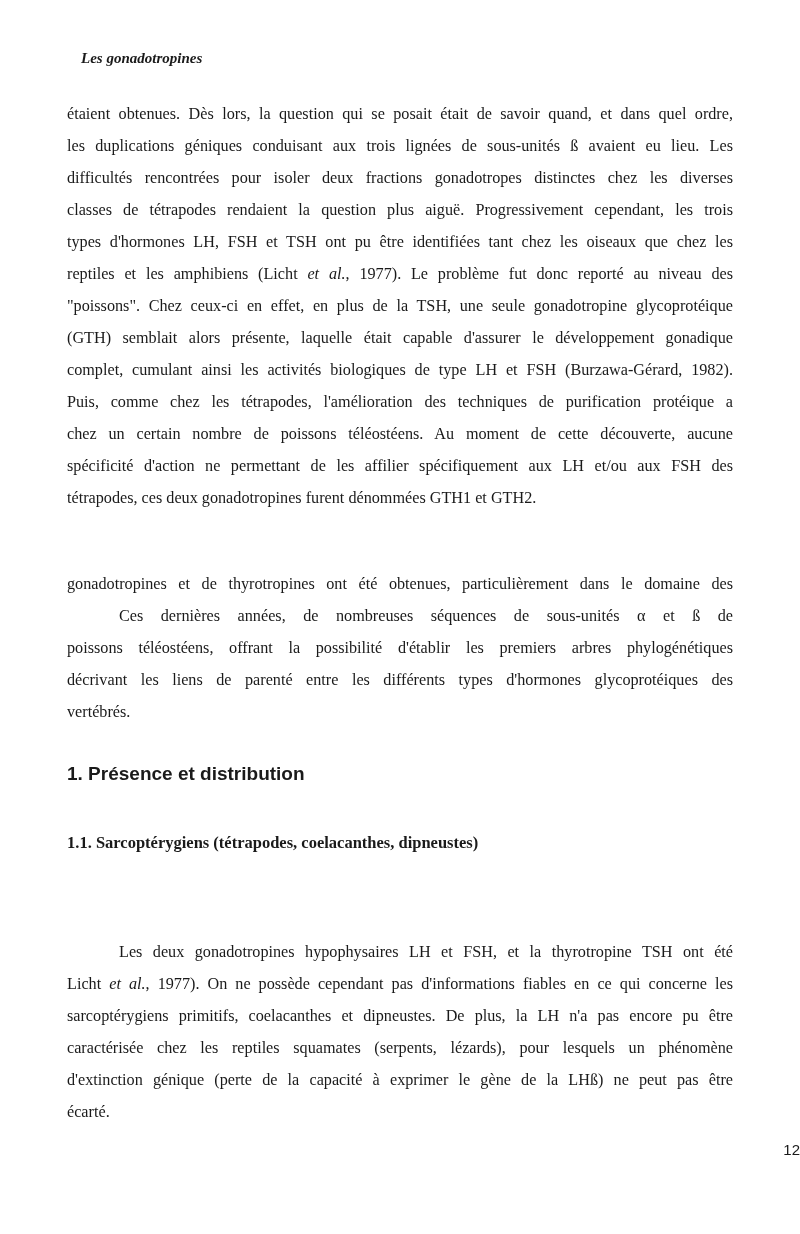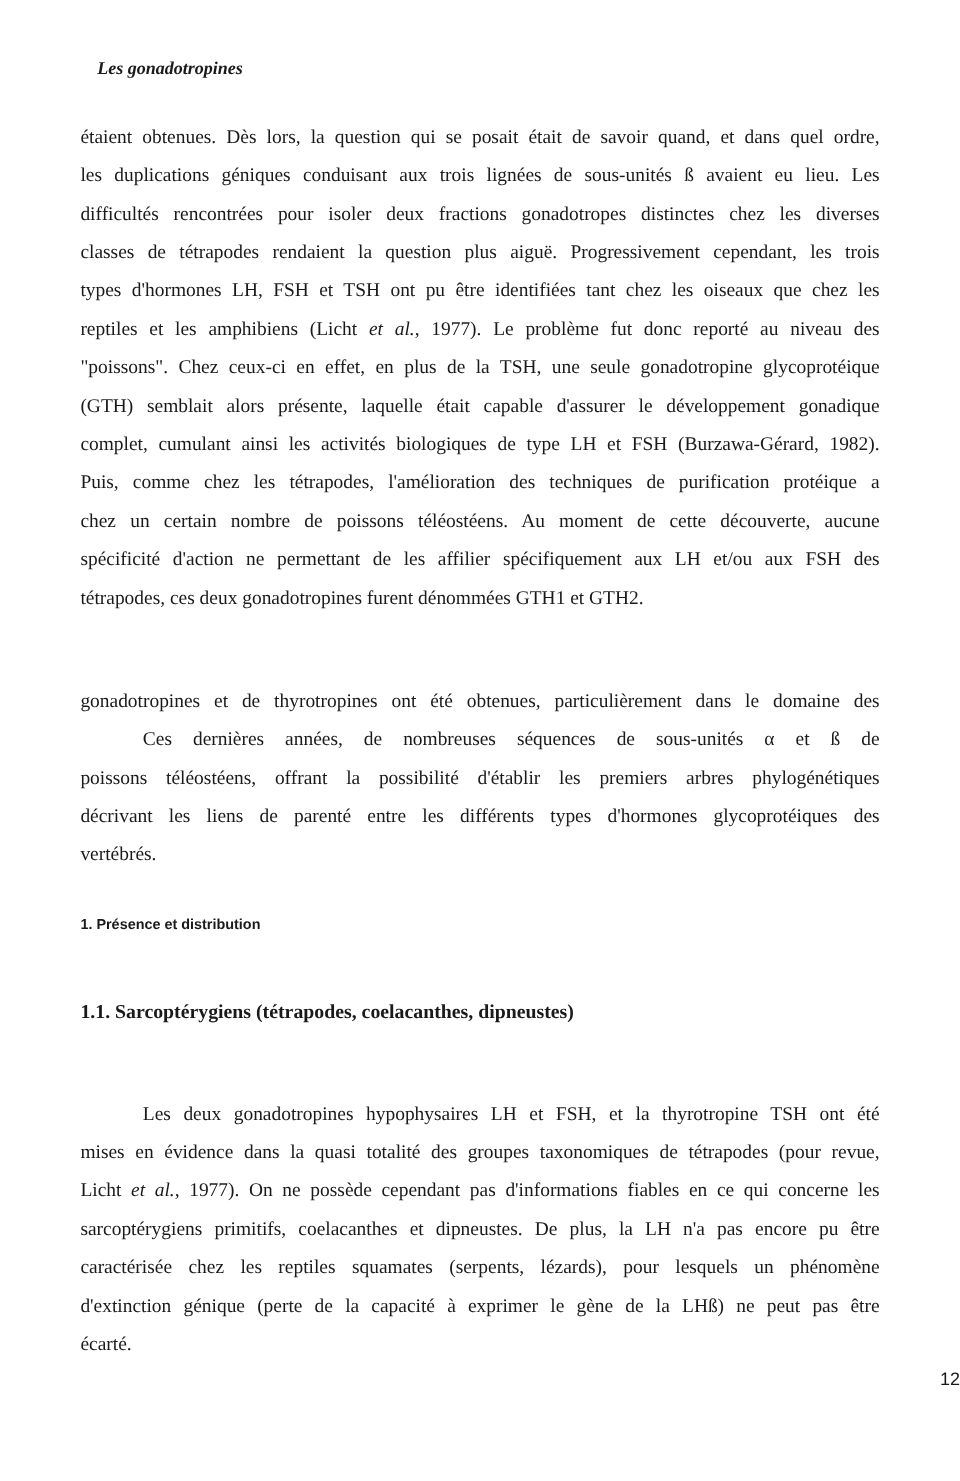--- a/index.html
+++ b/index.html
@@ -49,21 +49,21 @@
     }
     .line.indented {
       padding-left: 52px;
     }
     .h1 {
       position: absolute;
       left: 67px;
       top: 763px;
       font-family: "Liberation Sans", sans-serif;
       font-weight: bold;
-      font-size: 12px;
+      font-size: 19px;
       margin: 0;
     }
     .h2 {
       position: absolute;
       left: 67px;
       top: 833px;
       font-family: Liberation Serif, serif;
       font-weight: bold;
       font-size: 16.5px;
       margin: 0;
@@ -105,23 +105,22 @@
   <span class="line indented">Ces dernières années, de nombreuses séquences de sous-unités α et ß de</span>
   <span class="line">poissons téléostéens, offrant la possibilité d'établir les premiers arbres phylogénétiques</span>
   <span class="line">décrivant les liens de parenté entre les différents types d'hormones glycoprotéiques des</span>
   <span class="line last">vertébrés.</span>
 </div>
 
 <h1 class="h1">1. Présence et distribution</h1>
 
 <h2 class="h2">1.1. Sarcoptérygiens (tétrapodes, coelacanthes, dipneustes)</h2>
 
-<div class="para body-text" style="top:912px;">
+<div class="para body-text" style="top:936px;">
   <span class="line indented">Les deux gonadotropines hypophysaires LH et FSH, et la thyrotropine TSH ont été</span>
-  <span class="line">mises en évidence dans la quasi totalité des groupes taxonomiques de tétrapodes (pour revue,</span>
   <span class="line">Licht <em>et al.</em>, 1977). On ne possède cependant pas d'informations fiables en ce qui concerne les</span>
   <span class="line">sarcoptérygiens primitifs, coelacanthes et dipneustes. De plus, la LH n'a pas encore pu être</span>
   <span class="line">caractérisée chez les reptiles squamates (serpents, lézards), pour lesquels un phénomène</span>
   <span class="line">d'extinction génique (perte de la capacité à exprimer le gène de la LHß) ne peut pas être</span>
   <span class="line last">écarté.</span>
 </div>
 
 <div class="page-number">12</div>
 
 </body></html>

